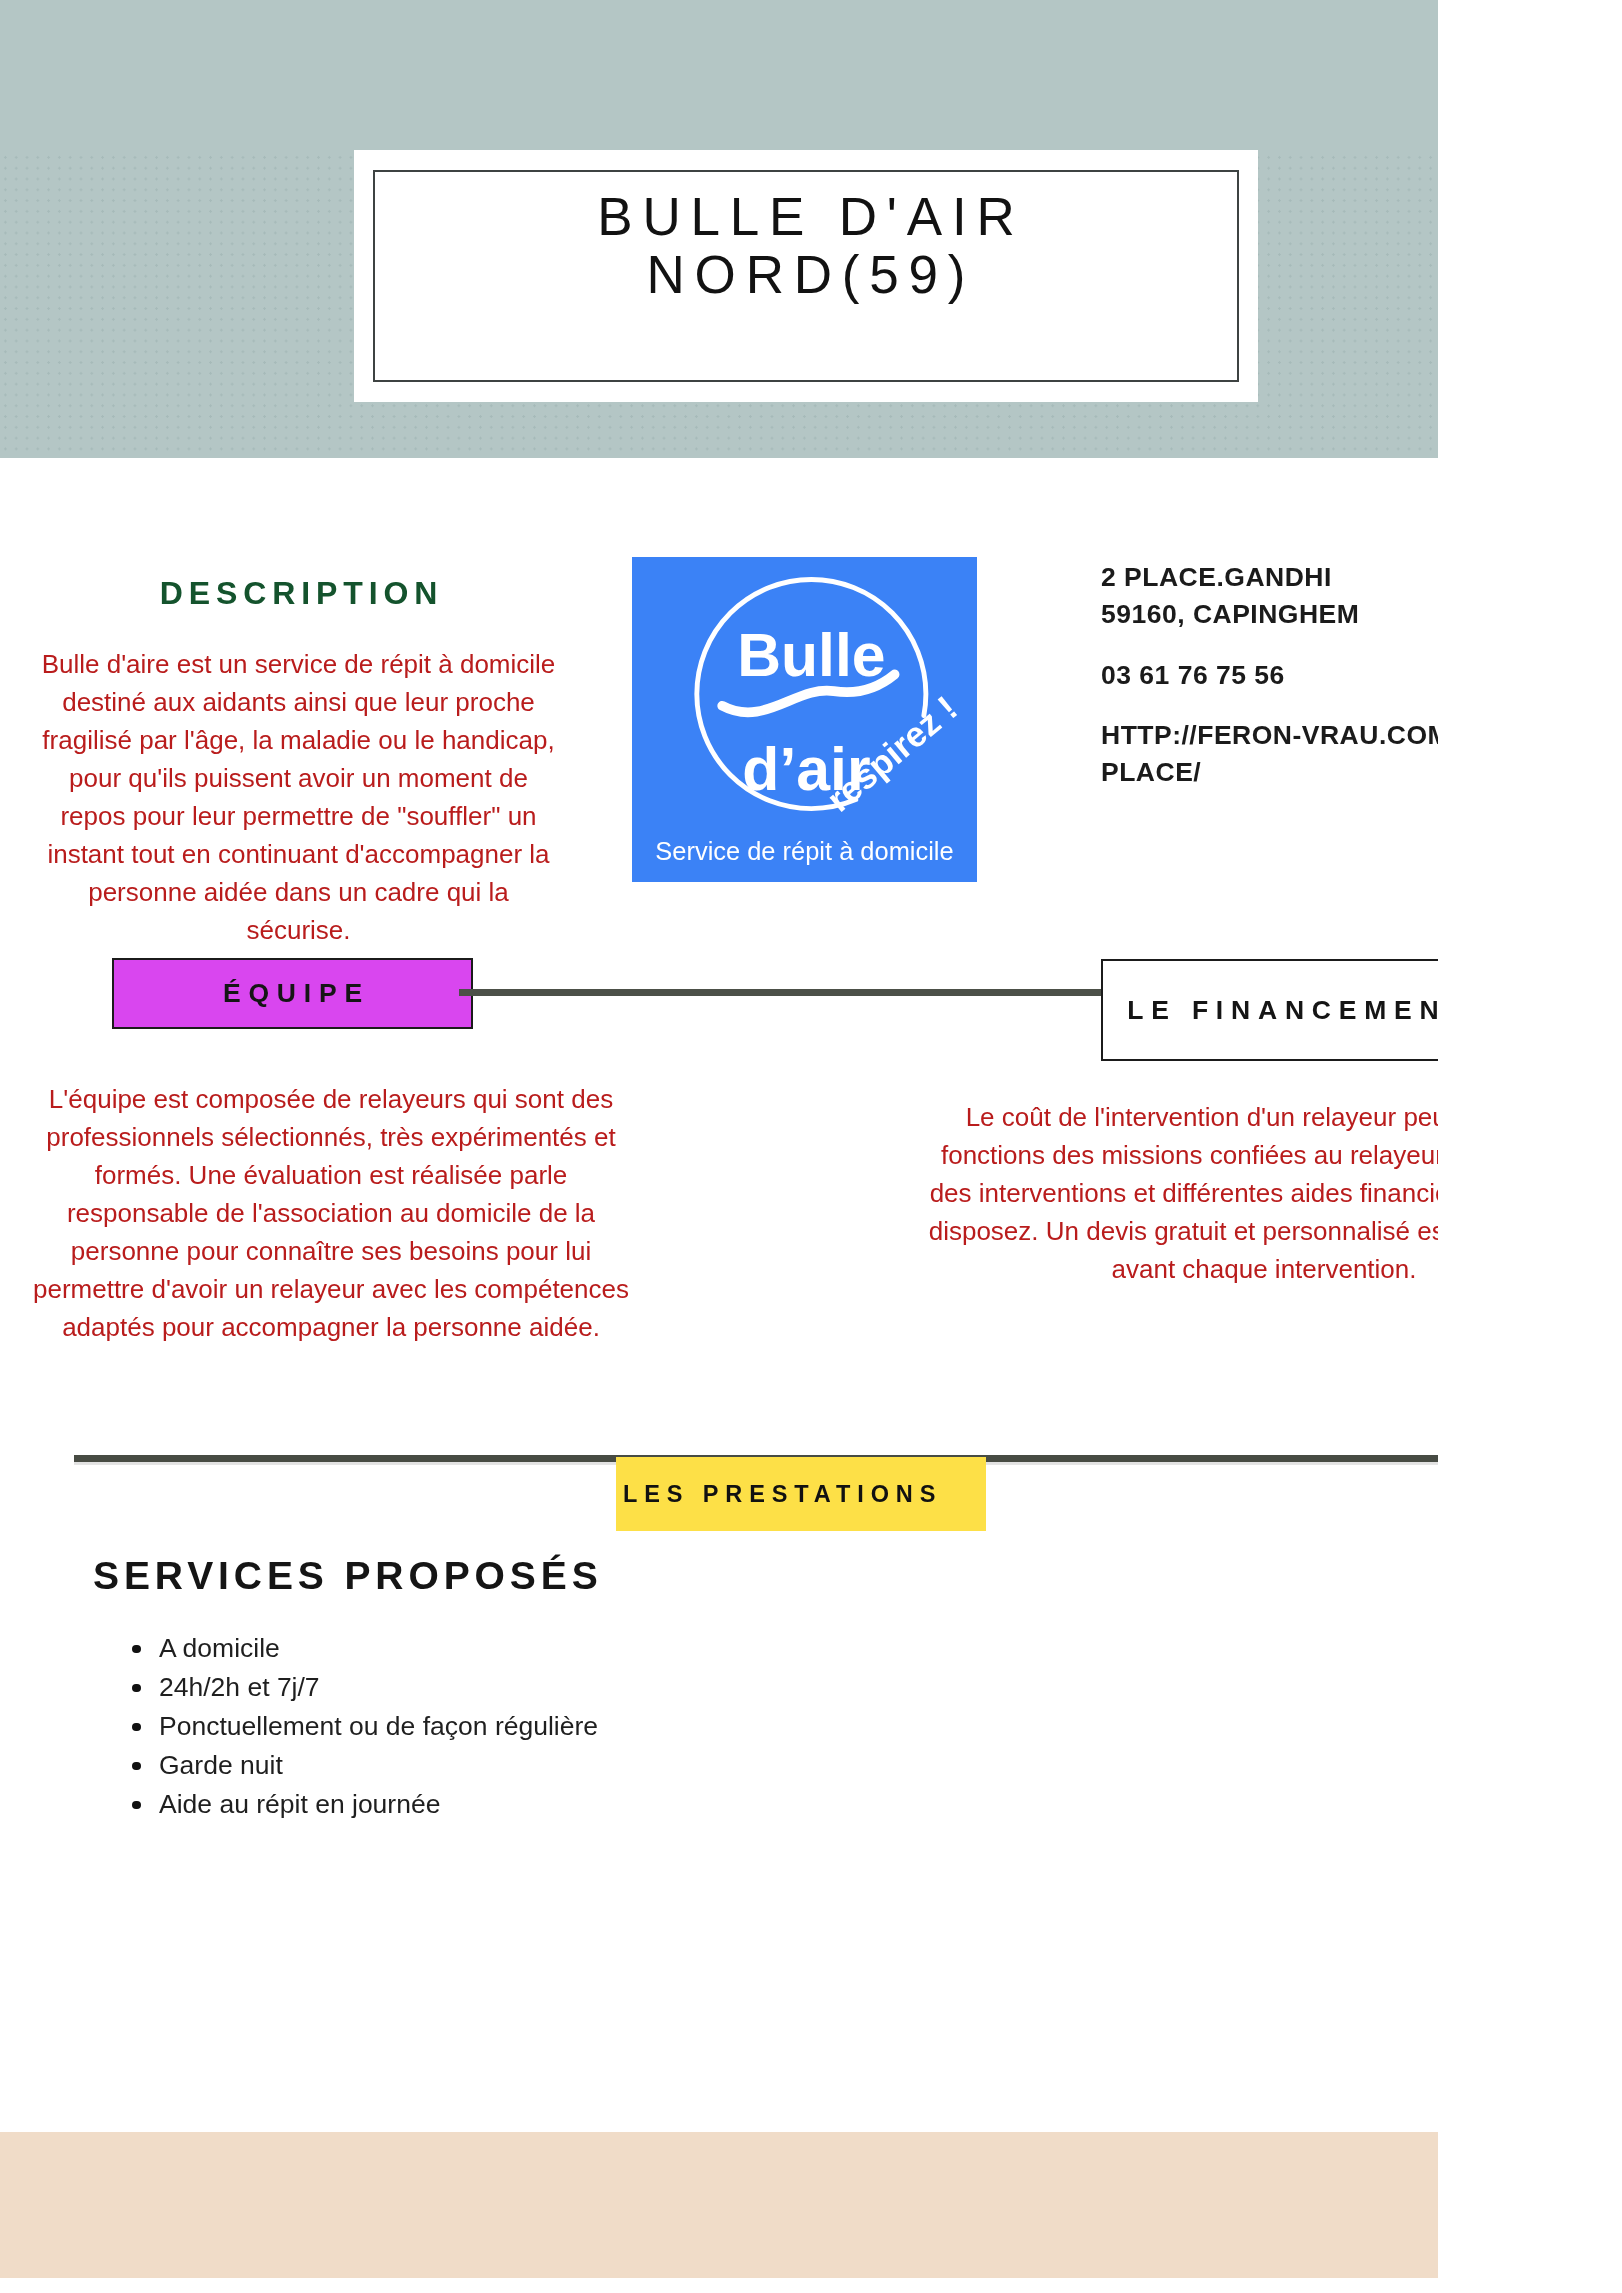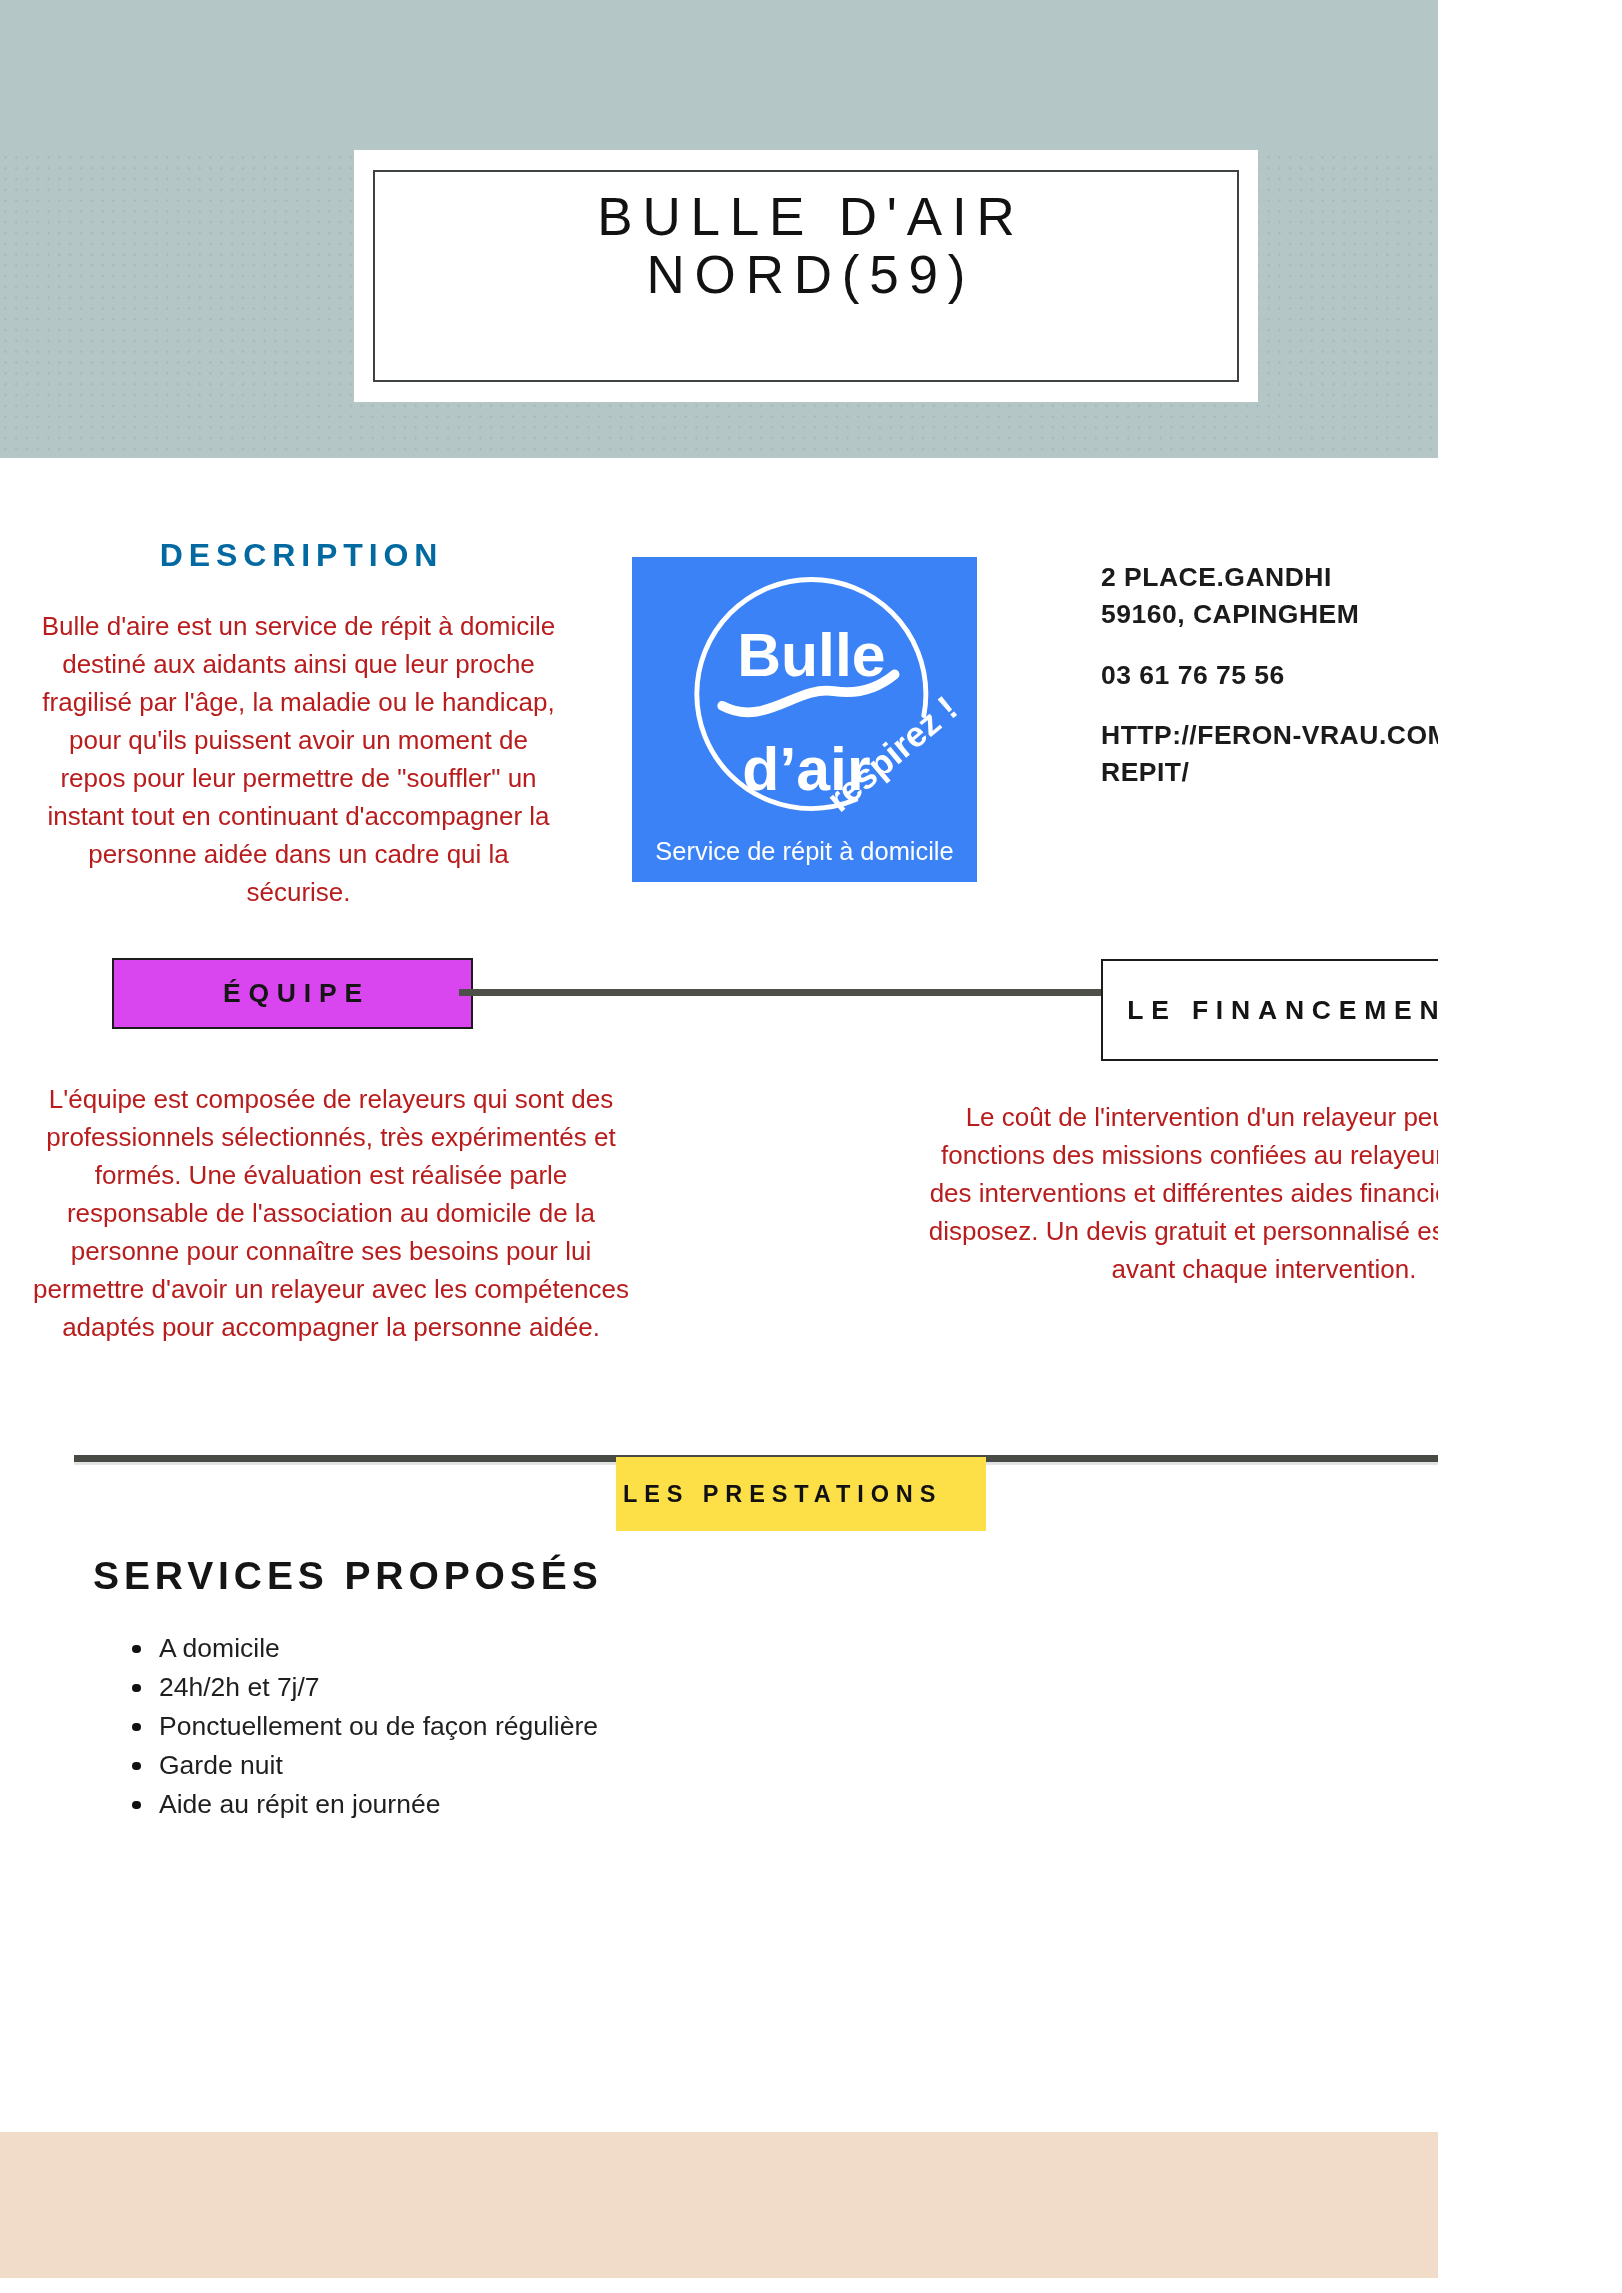--- a/index.html
+++ b/index.html
@@ -36,21 +36,22 @@
   }
   .title-line {
     font-size:53px; font-weight:400; letter-spacing:9.8px; padding-left:9.8px;
     line-height:58px; color:#121212; white-space:nowrap;
   }
 
   
   .desc-col { position:absolute; left:34px; top:537px; width:529px; text-align:center; }
   .h-section {
     font-size:32px; font-weight:bold; letter-spacing:5.9px; padding-left:5.9px;
-    color:#0369a1;
+    color:#14532d;
+    margin-top:38px;
   }
   .desc-col .h-section { margin-bottom:33px; }
   .body-text { font-size:26px; line-height:38px; color:#b91c1c; }
 
   .logo {
     position:absolute; left:632px; top:557px; width:345px; height:325px;
     background:#3b82f6;
   }
   .logo svg { display:block; width:345px; height:325px; }
 
@@ -157,21 +158,21 @@
   <div class="contact">
     <div class="block">
       <div class="contact-line">2 PLACE.GANDHI</div>
       <div class="contact-line">59160, CAPINGHEM</div>
     </div>
     <div class="block">
       <div class="contact-line">03 61 76 75 56</div>
     </div>
     <div class="block">
       <div class="contact-line">HTTP://FERON-VRAU.COM/BULLE-</div>
-      <div class="contact-line">REPIT/</div>
+      <div class="contact-line">PLACE/</div>
     </div>
   </div>
 
   <div class="equipe-box">
     <span class="box-label">ÉQUIPE</span>
   </div>
   <div class="connector"></div>
   <div class="fin-box">
     <span class="box-label">LE FINANCEMENT</span>
   </div>

